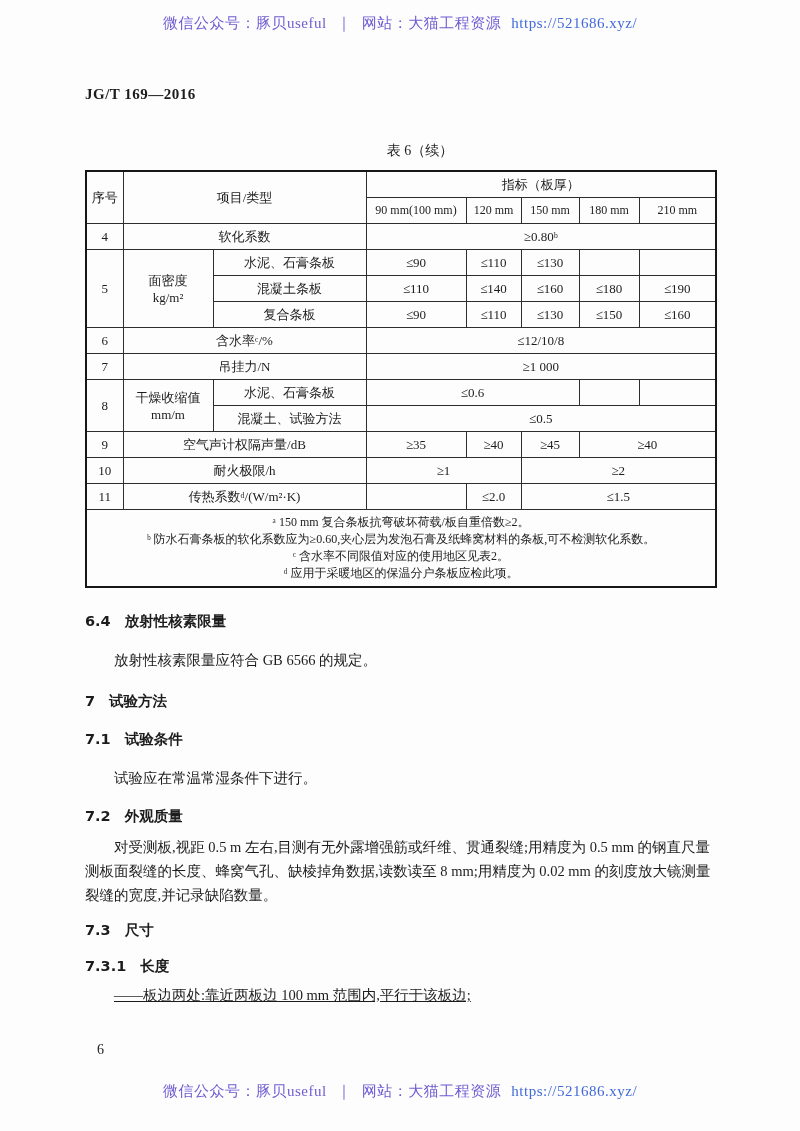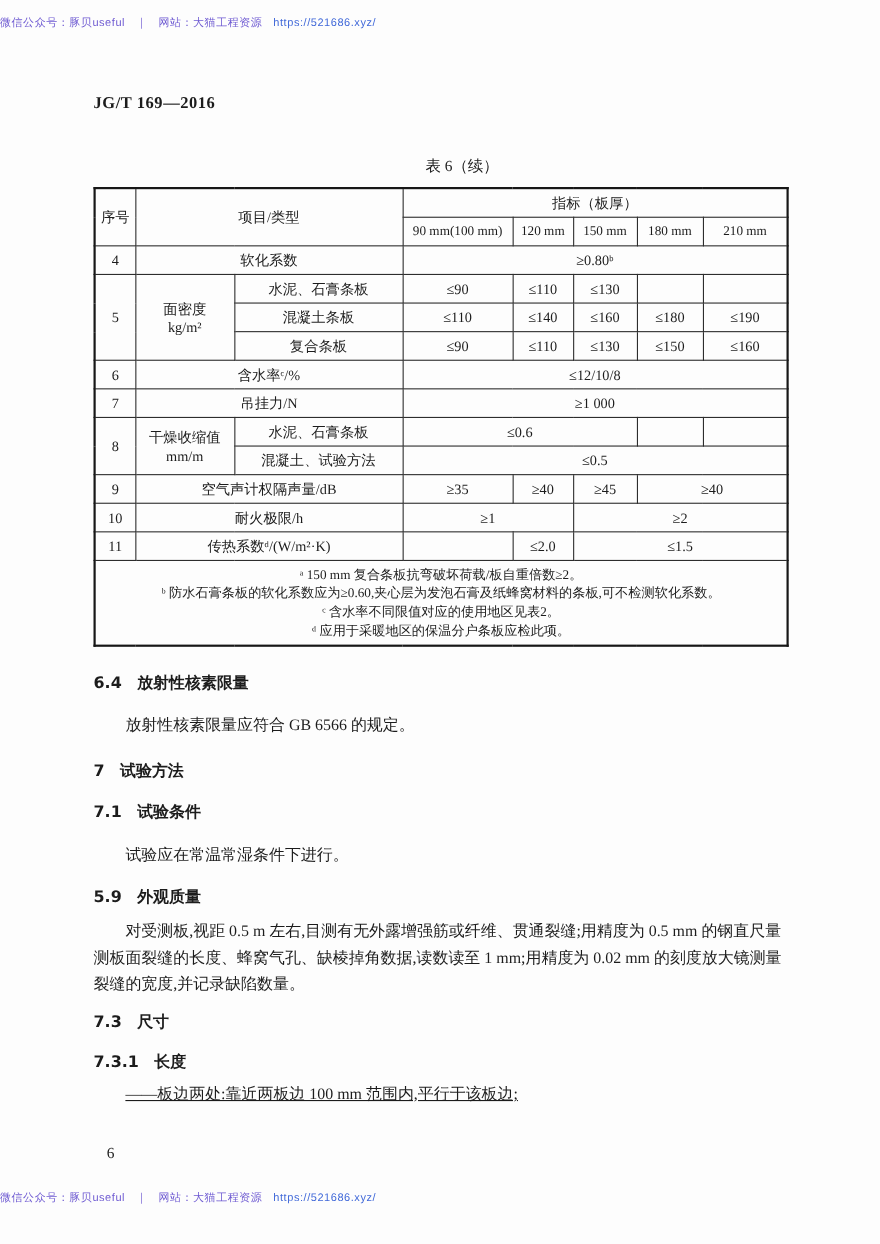--- a/index.html
+++ b/index.html
@@ -1,19 +1,19 @@
 <!DOCTYPE html>
 <html><head>
 <meta charset="utf-8">
 <style>
   html,body{margin:0;padding:0;background:#fdfdfd;}
   .page{position:relative;width:800px;height:1131px;background:#fdfdfd;overflow:hidden;
         font-family:"Liberation Serif","DejaVu Serif",serif;color:#1c1c1c;}
-  .watermark{position:absolute;left:0;width:100%;font-size:10px;
-             font-family:Liberation Sans, sans-serif;letter-spacing:.5px;}
+  .watermark{position:absolute;left:0;width:100%;text-align:center;font-size:15px;
+             font-family:Liberation Serif, serif;letter-spacing:.5px;}
   .watermark.top{top:14px;}
   .watermark.bottom{top:1082px;}
   .wm-gap{display:inline-block;width:10px;}
   .doc-number{position:absolute;left:85px;top:86px;font-size:15px;font-weight:bold;
               font-family:Liberation Serif, serif;letter-spacing:.5px;}
   .table-title{position:absolute;left:0;top:142px;width:100%;text-align:center;font-size:14px;padding-left:20px;}
   table.spec{position:absolute;left:85px;top:170px;width:630px;border-collapse:collapse;
              table-layout:fixed;font-size:13px;border:2px solid #171717;}
   table.spec td{border:1px solid #2d2d2d;text-align:center;vertical-align:middle;
                 padding:4px 2px;line-height:17px;overflow:hidden;}
@@ -177,23 +177,23 @@
     <div class="sec-heading m3">
       <span class="num">7</span><span>试验方法</span>
     </div>
 
     <div class="sec-heading m3">
       <span class="num">7.1</span><span>试验条件</span>
     </div>
     <div class="para">试验应在常温常湿条件下进行。</div>
 
     <div class="sec-heading m4">
-      <span class="num">5.9</span><span>外观质量</span>
-    </div>
-    <div class="para tight">对受测板,视距 0.5 m 左右,目测有无外露增强筋或纤维、贯通裂缝;用精度为 0.5 mm 的钢直尺量测板面裂缝的长度、蜂窝气孔、缺棱掉角数据,读数读至 1 mm;用精度为 0.02 mm 的刻度放大镜测量裂缝的宽度,并记录缺陷数量。</div>
+      <span class="num">7.2</span><span>外观质量</span>
+    </div>
+    <div class="para tight">对受测板,视距 0.5 m 左右,目测有无外露增强筋或纤维、贯通裂缝;用精度为 0.5 mm 的钢直尺量测板面裂缝的长度、蜂窝气孔、缺棱掉角数据,读数读至 8 mm;用精度为 0.02 mm 的刻度放大镜测量裂缝的宽度,并记录缺陷数量。</div>
 
     <div class="sec-heading m1">
       <span class="num">7.3</span><span>尺寸</span>
     </div>
 
     <div class="sec-heading m2">
       <span class="num">7.3.1</span><span>长度</span>
     </div>
 
     <div class="dash-items">

